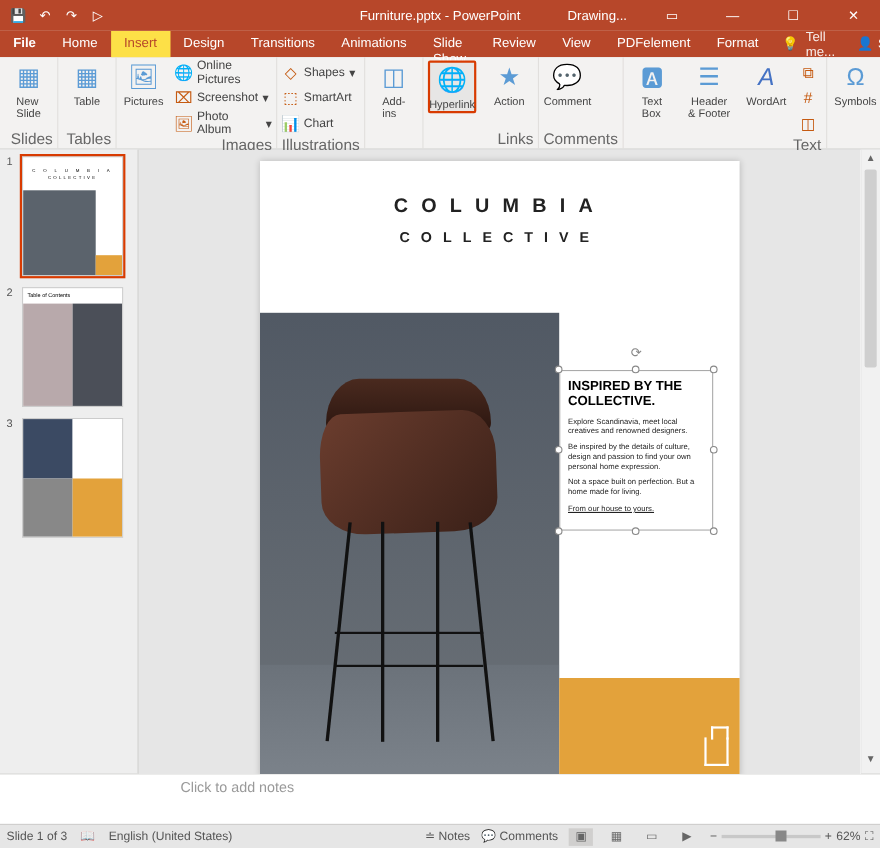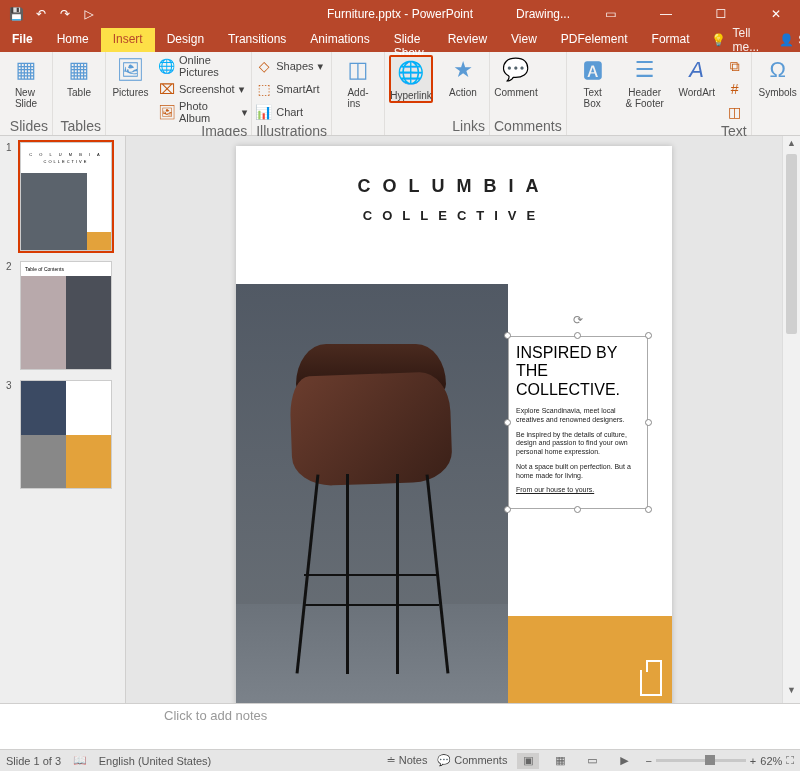--- a/index.html
+++ b/index.html
@@ -54,21 +54,21 @@
   .slide .orange .glyph { width:22px; height:26px; border:2px solid #fff; border-top:none; position:relative;}
   .slide .orange .glyph::before{content:""; position:absolute; top:-10px; left:4px; width:12px; height:10px; border:2px solid #fff; border-bottom:none;}
 
   .textbox { position:absolute; left:272px; top:190px; width:140px; padding:8px; }
   .textbox .selected-frame { position:absolute; inset:0; border:1px solid #aaa; }
   .handle { position:absolute; width:7px; height:7px; border:1px solid #888; background:#fff; border-radius:50%;}
   .h-tl{top:-4px;left:-4px;} .h-tr{top:-4px;right:-4px;} .h-bl{bottom:-4px;left:-4px;} .h-br{bottom:-4px;right:-4px;}
   .h-t{top:-4px;left:50%;margin-left:-4px;} .h-b{bottom:-4px;left:50%;margin-left:-4px;}
   .h-l{left:-4px;top:50%;margin-top:-4px;} .h-r{right:-4px;top:50%;margin-top:-4px;}
   .rotate { position:absolute; top:-24px; left:50%; margin-left:-8px; width:16px; height:16px; color:#888; display:flex; align-items:center; justify-content:center;}
-  .textbox h4 { font-size:16px; font-weight:400; line-height:1.15; margin-bottom:8px;}
+  .textbox h4 { font-size:12px; font-weight:700; line-height:1.15; margin-bottom:8px;}
   .textbox p { font-size:7px; line-height:1.25; margin-bottom:6px; color:#222;}
 
   .scroll-v { width:18px; background:#f1f1f1; border-left:1px solid #ddd; position:relative;}
   .scroll-v .track-thumb { position:absolute; top:18px; left:3px; right:3px; height:180px; background:#cfcfcf; border-radius:2px;}
   .scroll-v .arr { position:absolute; left:0; right:0; height:16px; text-align:center; font-size:9px; color:#666; }
   .scroll-v .up{top:2px;} .scroll-v .dn{bottom:2px;}
 
   
   .notes { height:46px; background:#fff; border-top:1px solid #d0cfce; display:flex; align-items:flex-start; padding:4px 0 0 164px; color:#999; font-size:13px;}
   

